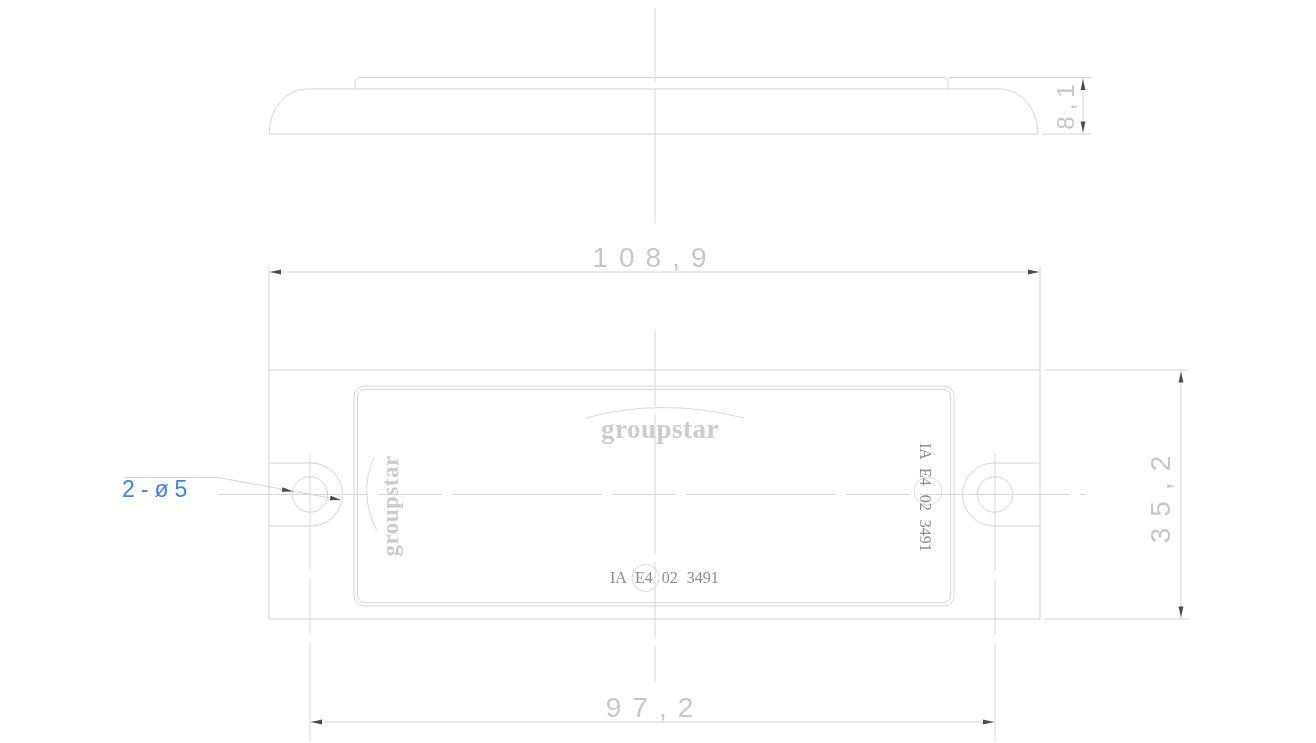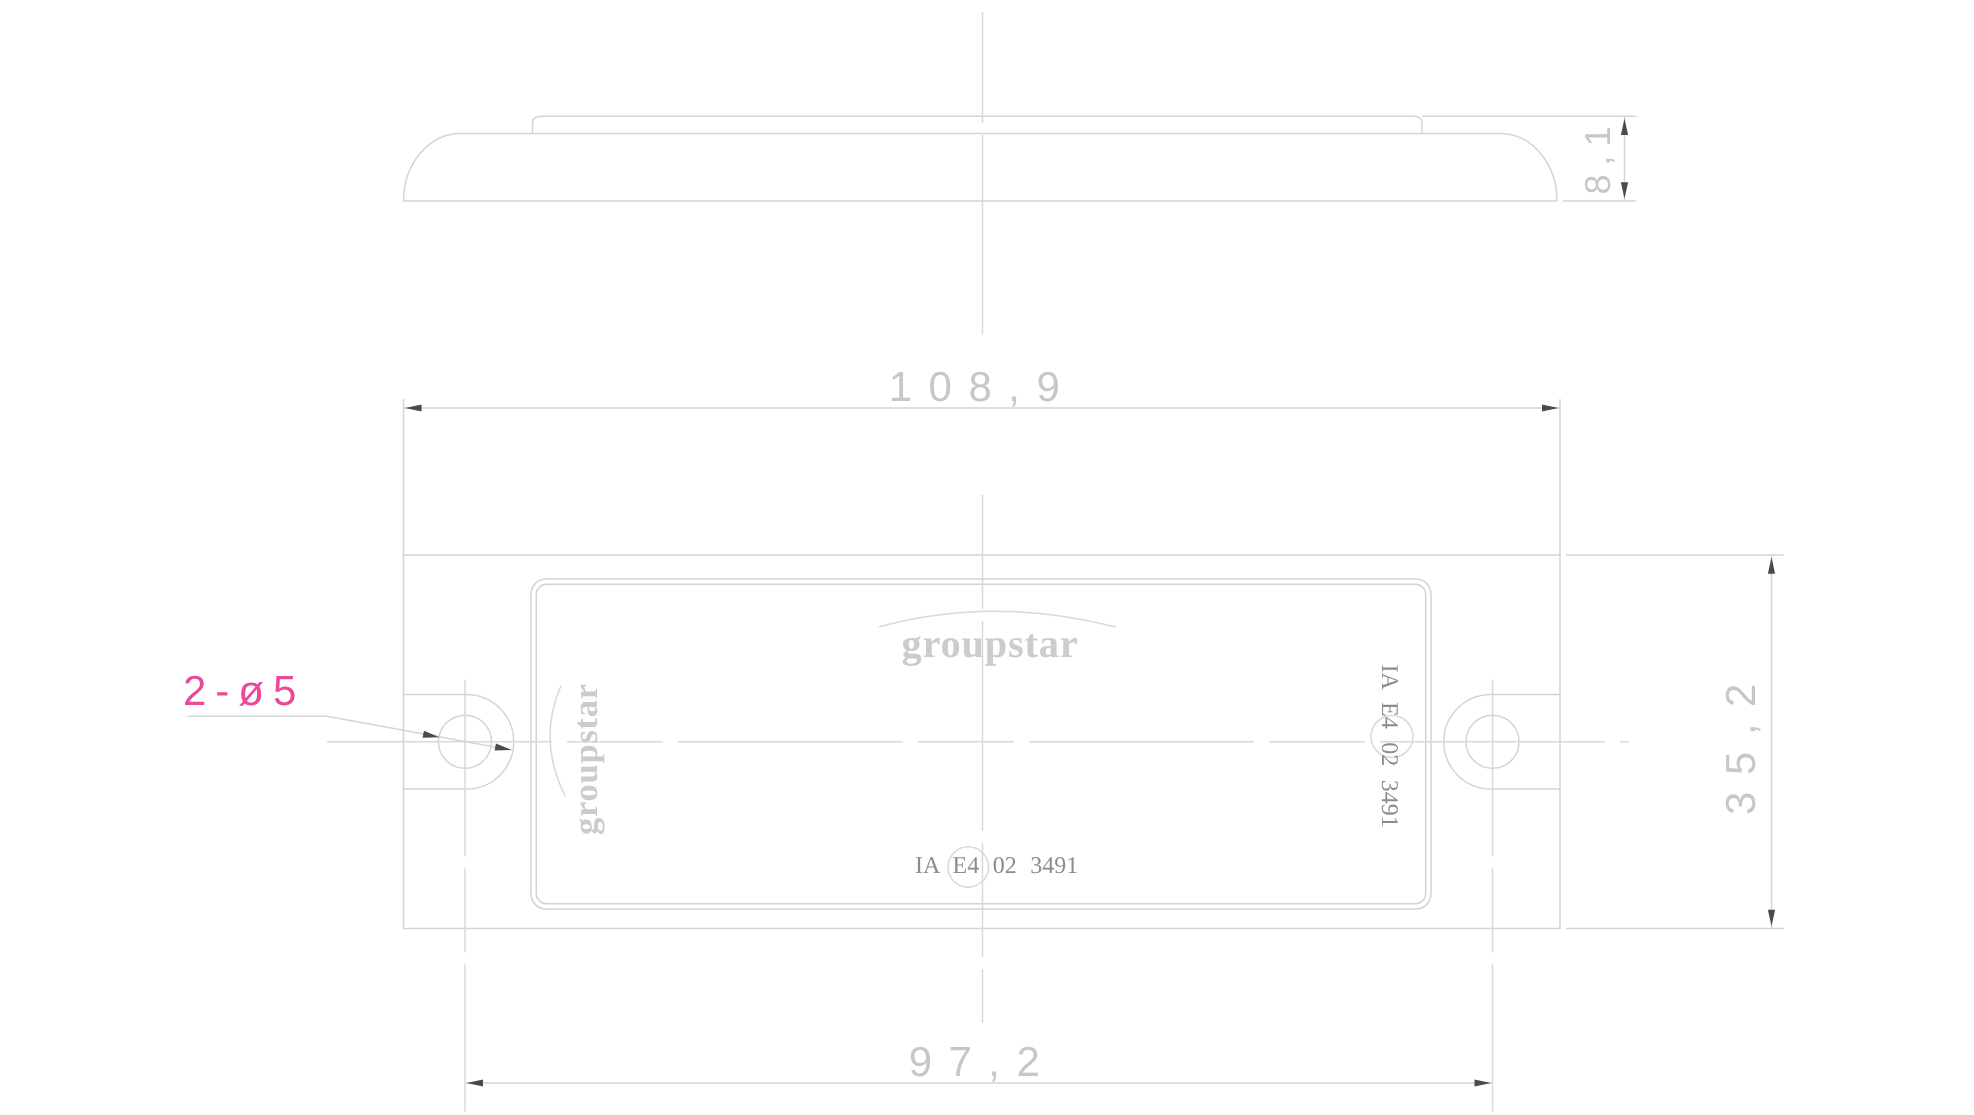--- a/index.html
+++ b/index.html
@@ -23,25 +23,26 @@
     letter-spacing:11px;
     font-family:"Liberation Sans", sans-serif;
   }
   .dim-small{
     color:#c7c7c7;
     font-size:24px;
     letter-spacing:6px;
     font-family:"Liberation Sans", sans-serif;
   }
   .callout{
-    color:#ec4899;
-    font-size:28px;
+    color:#3b82f6;
+    font-size:23px;
     letter-spacing:6px;
     justify-content:flex-start;
     font-family:"Liberation Sans", sans-serif;
+    margin-top:28px;
   }
   .logo{
     color:#cccccc;
     font-family:"Liberation Serif", serif;
     font-weight:bold;
     font-size:27px;
     letter-spacing:0.5px;
   }
   .logo.side{font-size:23px;}
   .marking{

